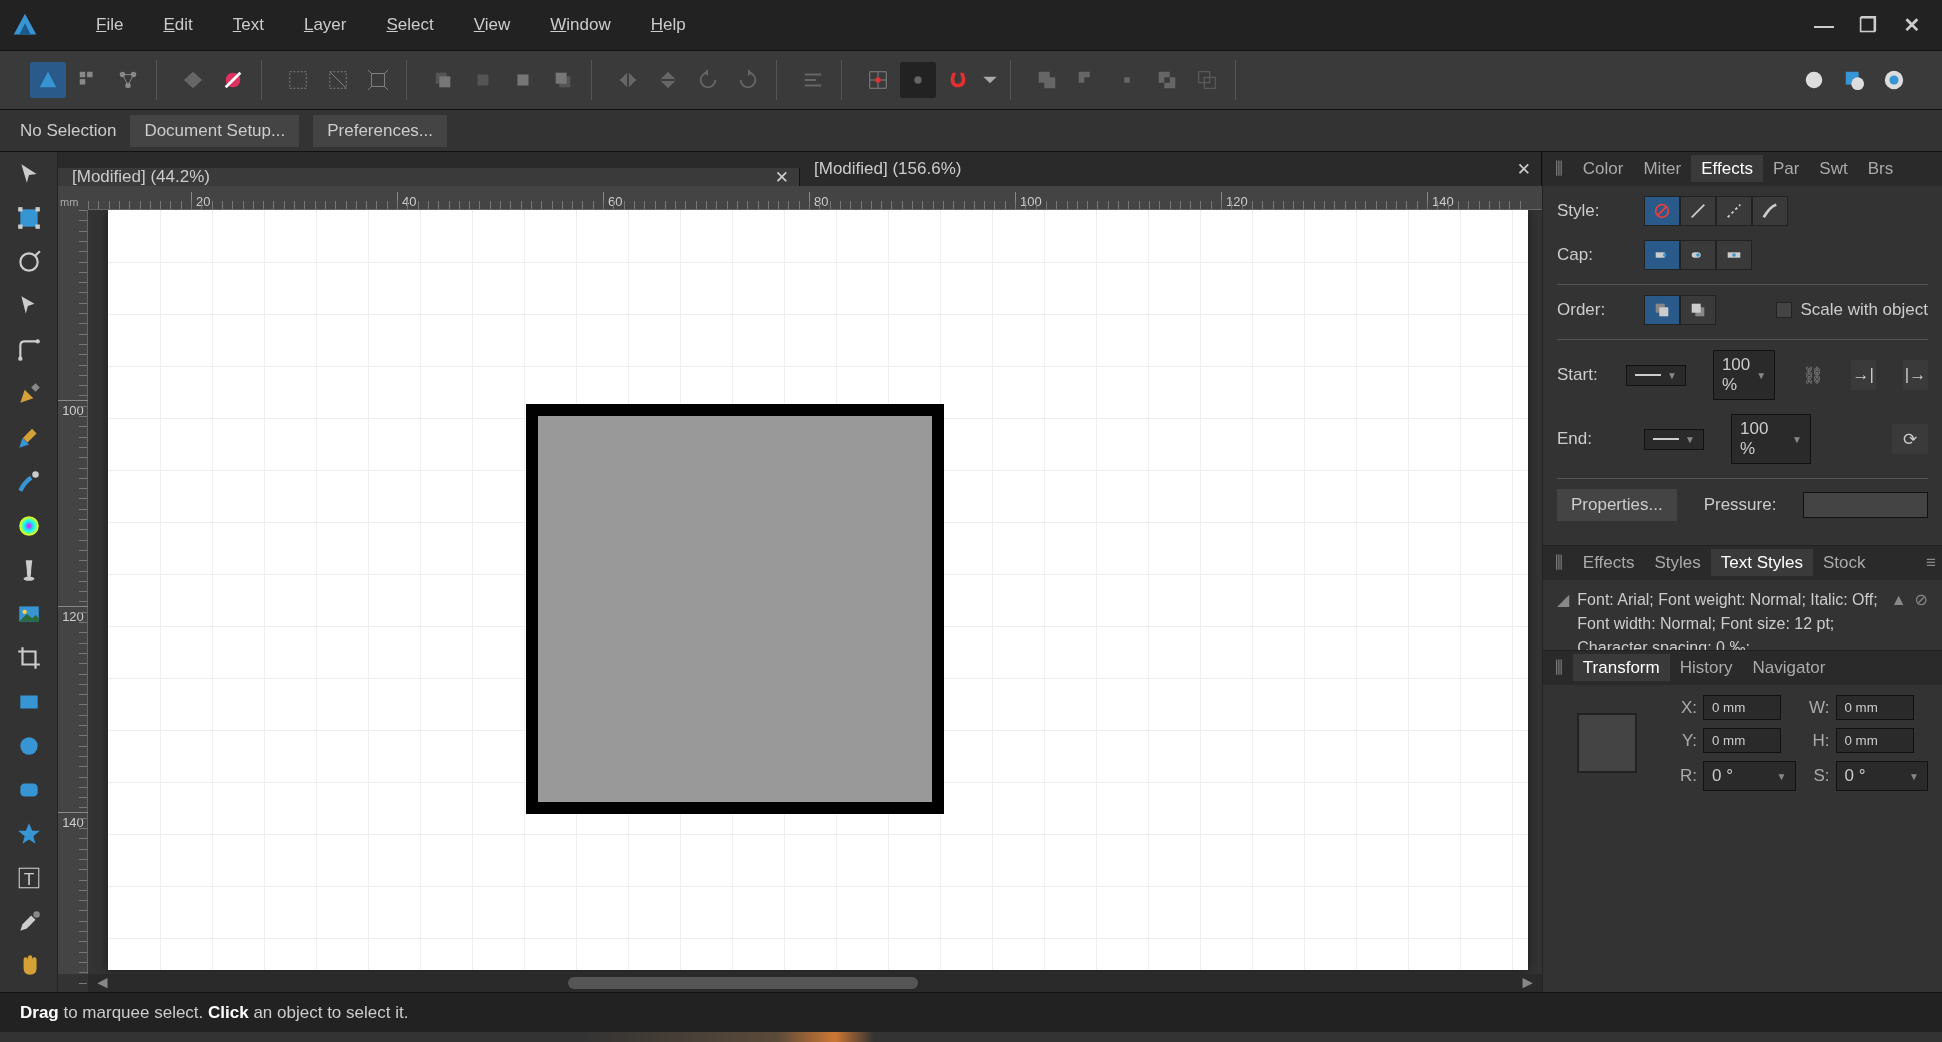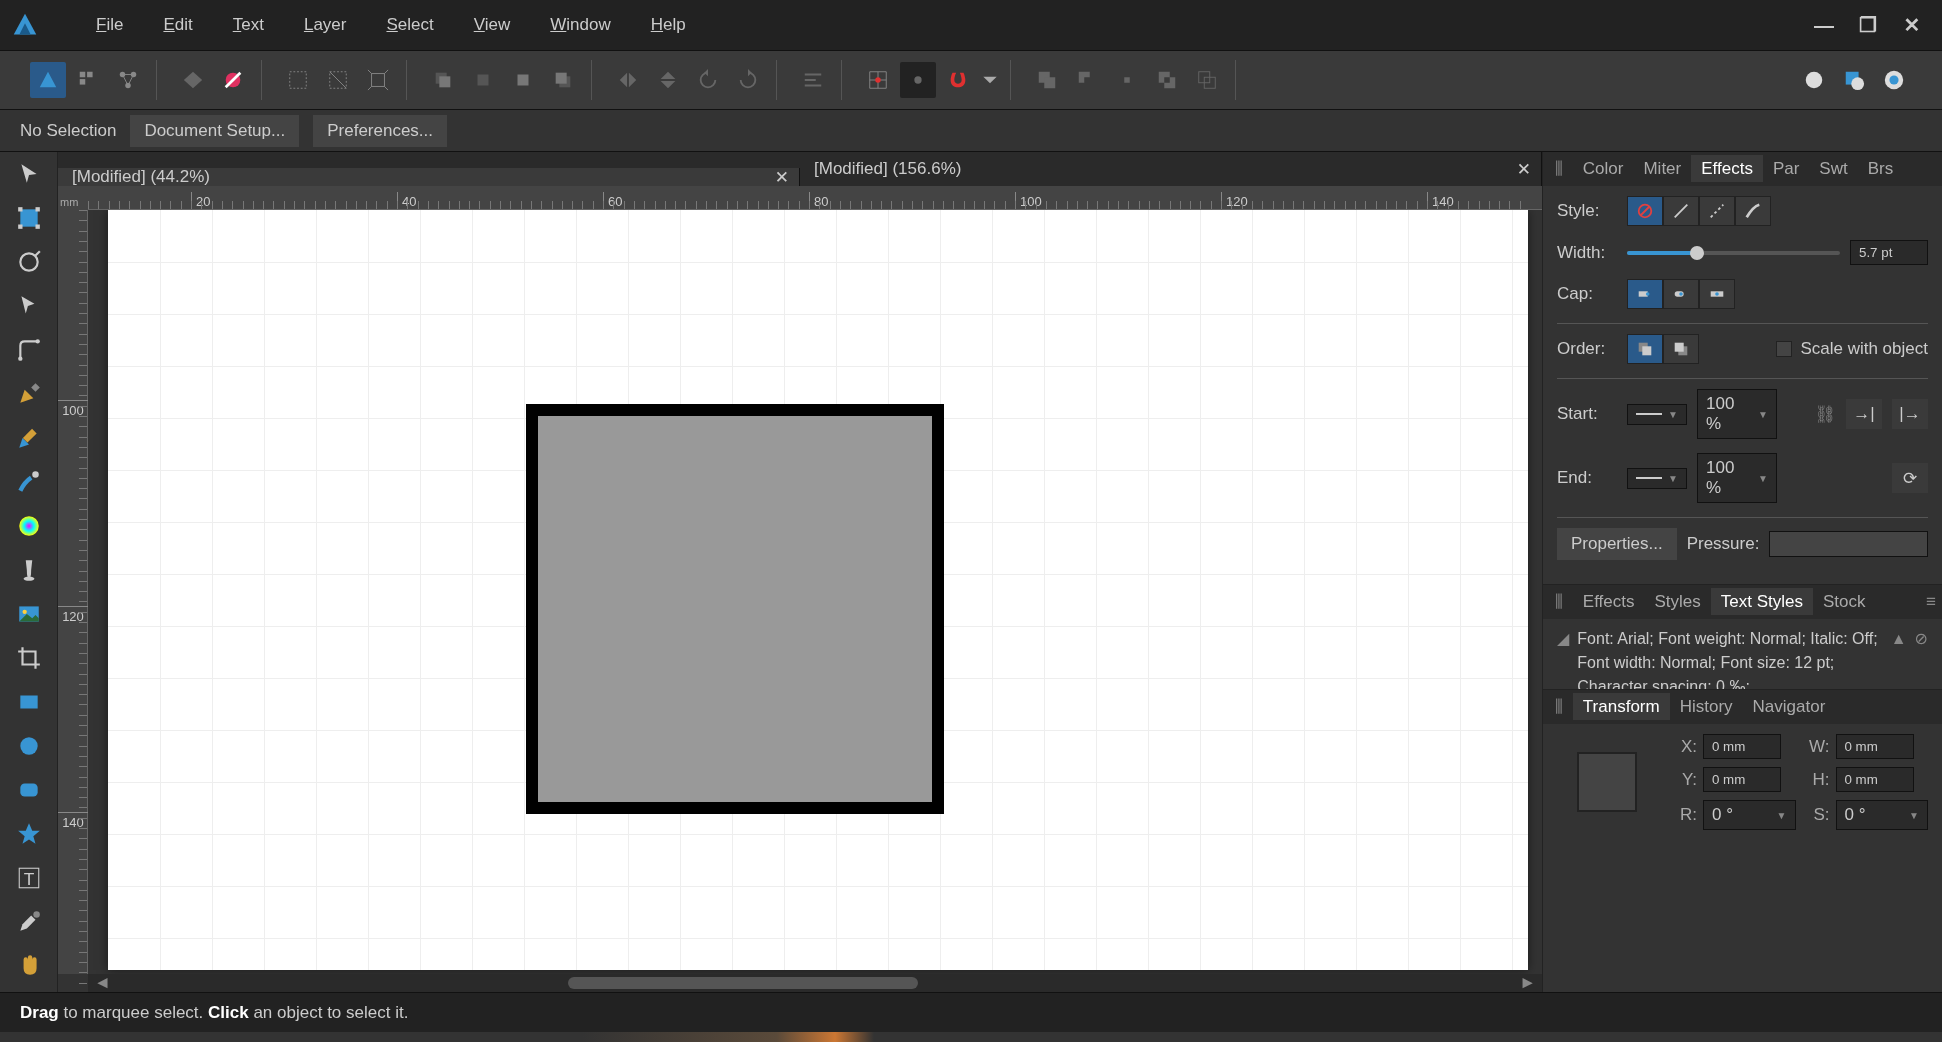--- a/index.html
+++ b/index.html
@@ -45,21 +45,21 @@
 .gridline-h{position:absolute;left:0;right:0;border-top:1px solid #eee;}
 .shape-rect{position:absolute; background:#999; border:12px solid #000;}
 .hscroll{position:absolute;left:30px;right:0;bottom:0;height:18px;background:#2a2a2a;display:flex;align-items:center;}
 .hscroll .thumb{position:absolute;height:12px;background:#555;border-radius:6px;top:3px;}
 .right-panel { width:400px; background:#333; border-left:1px solid #222; display:flex; flex-direction:column; overflow:hidden;}
 .panel-tabs{ display:flex; align-items:center; height:34px; background:#2a2a2a; padding:0 6px; gap:4px;}
 .panel-tab{ padding:4px 10px; cursor:pointer; color:#aaa;}
 .panel-tab.active{ background:#3a3a3a; color:#fff;}
 .panel-handle{color:#888; padding:0 6px; cursor:pointer;}
 .panel-body{ padding:10px 14px; color:#ccc; font-size:17px;}
-.prow{ display:flex; align-items:center; gap:10px; margin-bottom:14px;}
+.prow{ display:flex; align-items:center; gap:27px; margin-bottom:14px;}
 .plabel{ width:60px; color:#ccc;}
 .seg-group{display:flex; gap:0;}
 .seg{ width:36px; height:30px; background:#3a3a3a; border:1px solid #222; display:flex;align-items:center;justify-content:center;cursor:pointer;}
 .seg.active{background:#2a5a8a;}
 .seg.noborder{border:none;}
 .seg svg{width:18px;height:18px;}
 .slider-track{flex:1; height:4px; background:#555; position:relative; border-radius:2px; cursor:pointer; min-width:150px;}
 .slider-fill{position:absolute;left:0;top:0;bottom:0;background:#3895d3;border-radius:2px;}
 .slider-thumb{position:absolute; width:14px;height:14px; background:#ccc; border-radius:50%; top:-5px; transform:translateX(-50%);}
 .num-field{ background:#2a2a2a; border:1px solid #111; color:#ccc; padding:4px 8px; width:78px; text-align:left;}
@@ -743,28 +743,20 @@
               </svg>
             </div>
           <div class="seg">
               <svg viewBox="0 0 20 20">
                 <path d="M3 17 Q10 5 17 3" stroke="#ccc" stroke-width="3" fill="none"></path>
               </svg>
             </div>
         </div>
       </div>
       <div class="prow">
-        <span class="plabel">Width:</span>
-        <div class="slider-track">
-          <div class="slider-fill" style="width:33%"></div>
-          <div class="slider-thumb" style="left:33%"></div>
-        </div>
-        <input class="num-field" value="5.7 pt" style="">
-      </div>
-      <div class="prow">
         <span class="plabel">Cap:</span>
         <div class="seg-group">
           <div class="seg active">
               <svg viewBox="0 0 20 20">
                 <rect x="3" y="7" width="10" height="6" fill="#ccc"></rect>
                 <circle cx="13" cy="10" r="2" fill="#3895d3"></circle>
               </svg>
             </div>
           <div class="seg">
               <svg viewBox="0 0 20 20">

